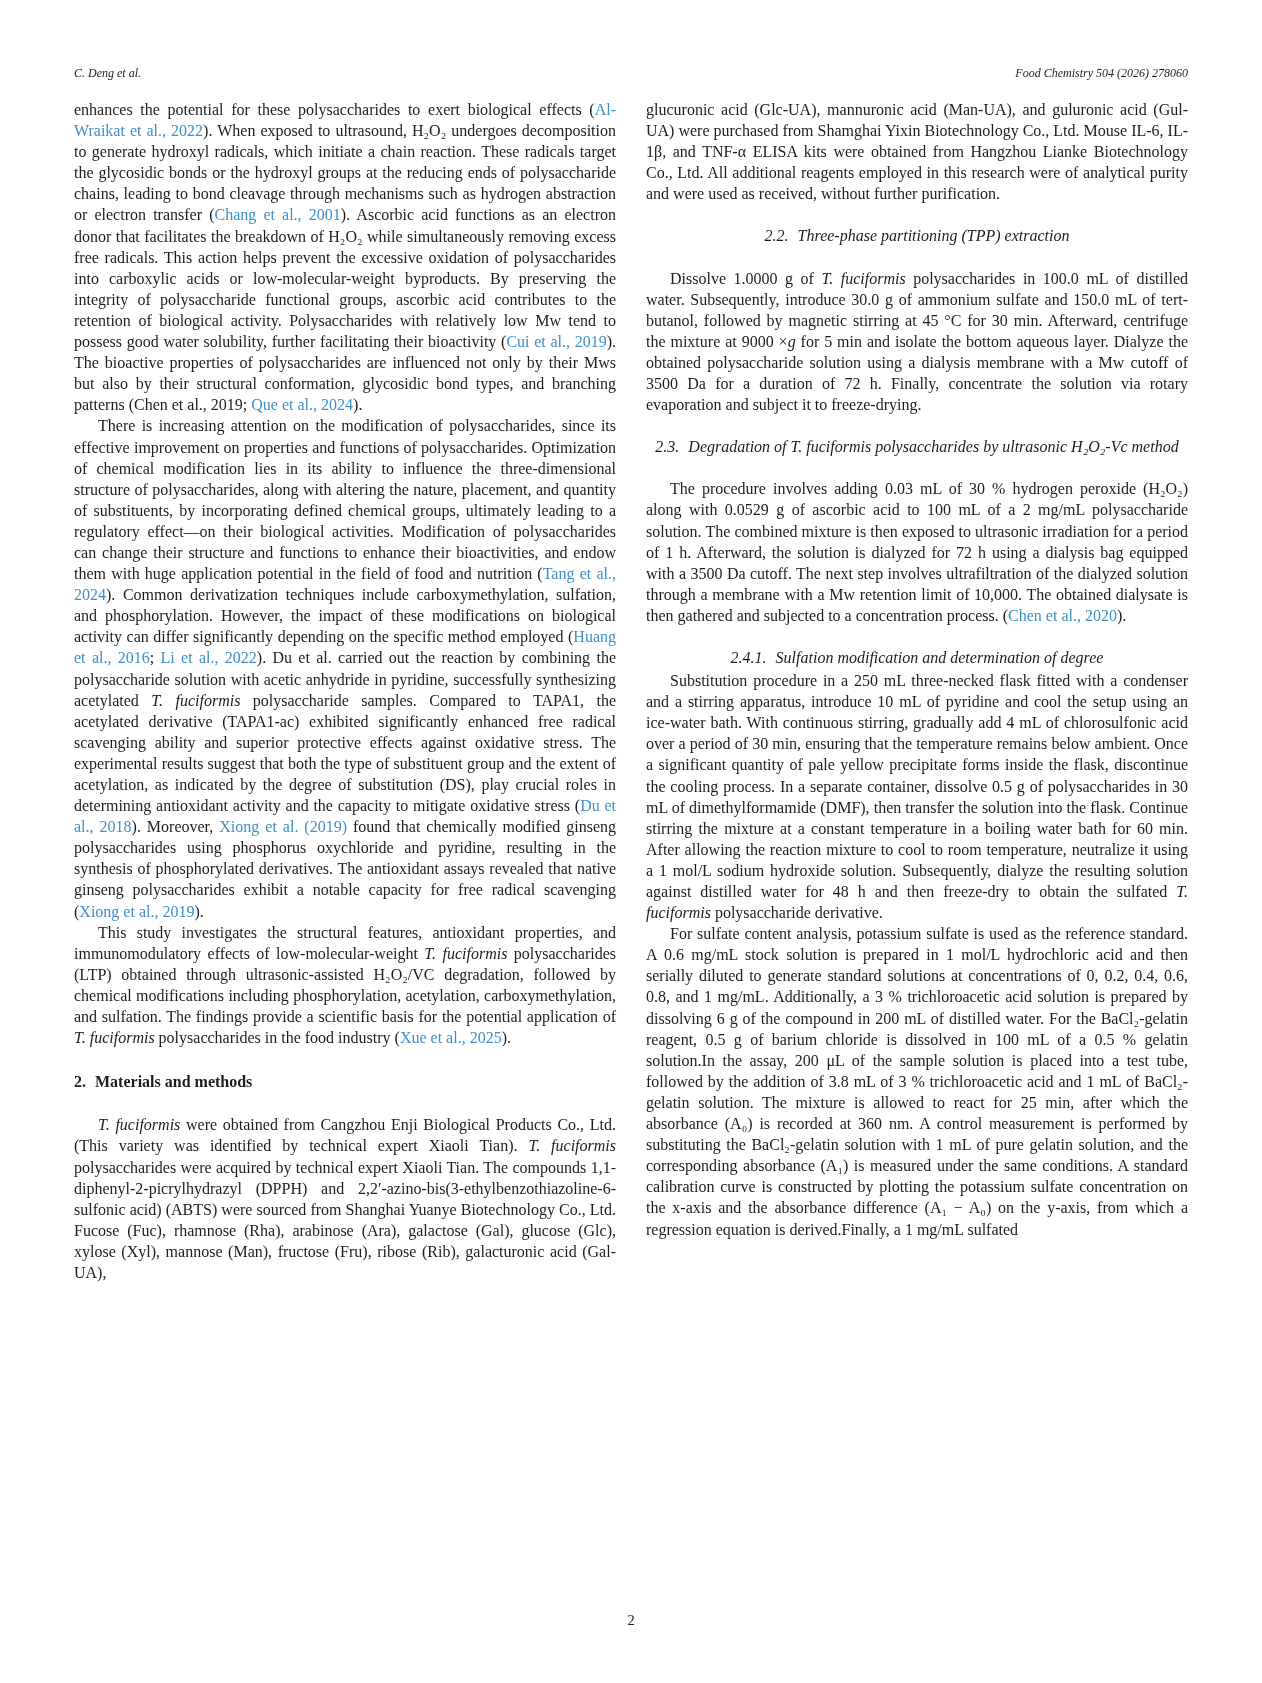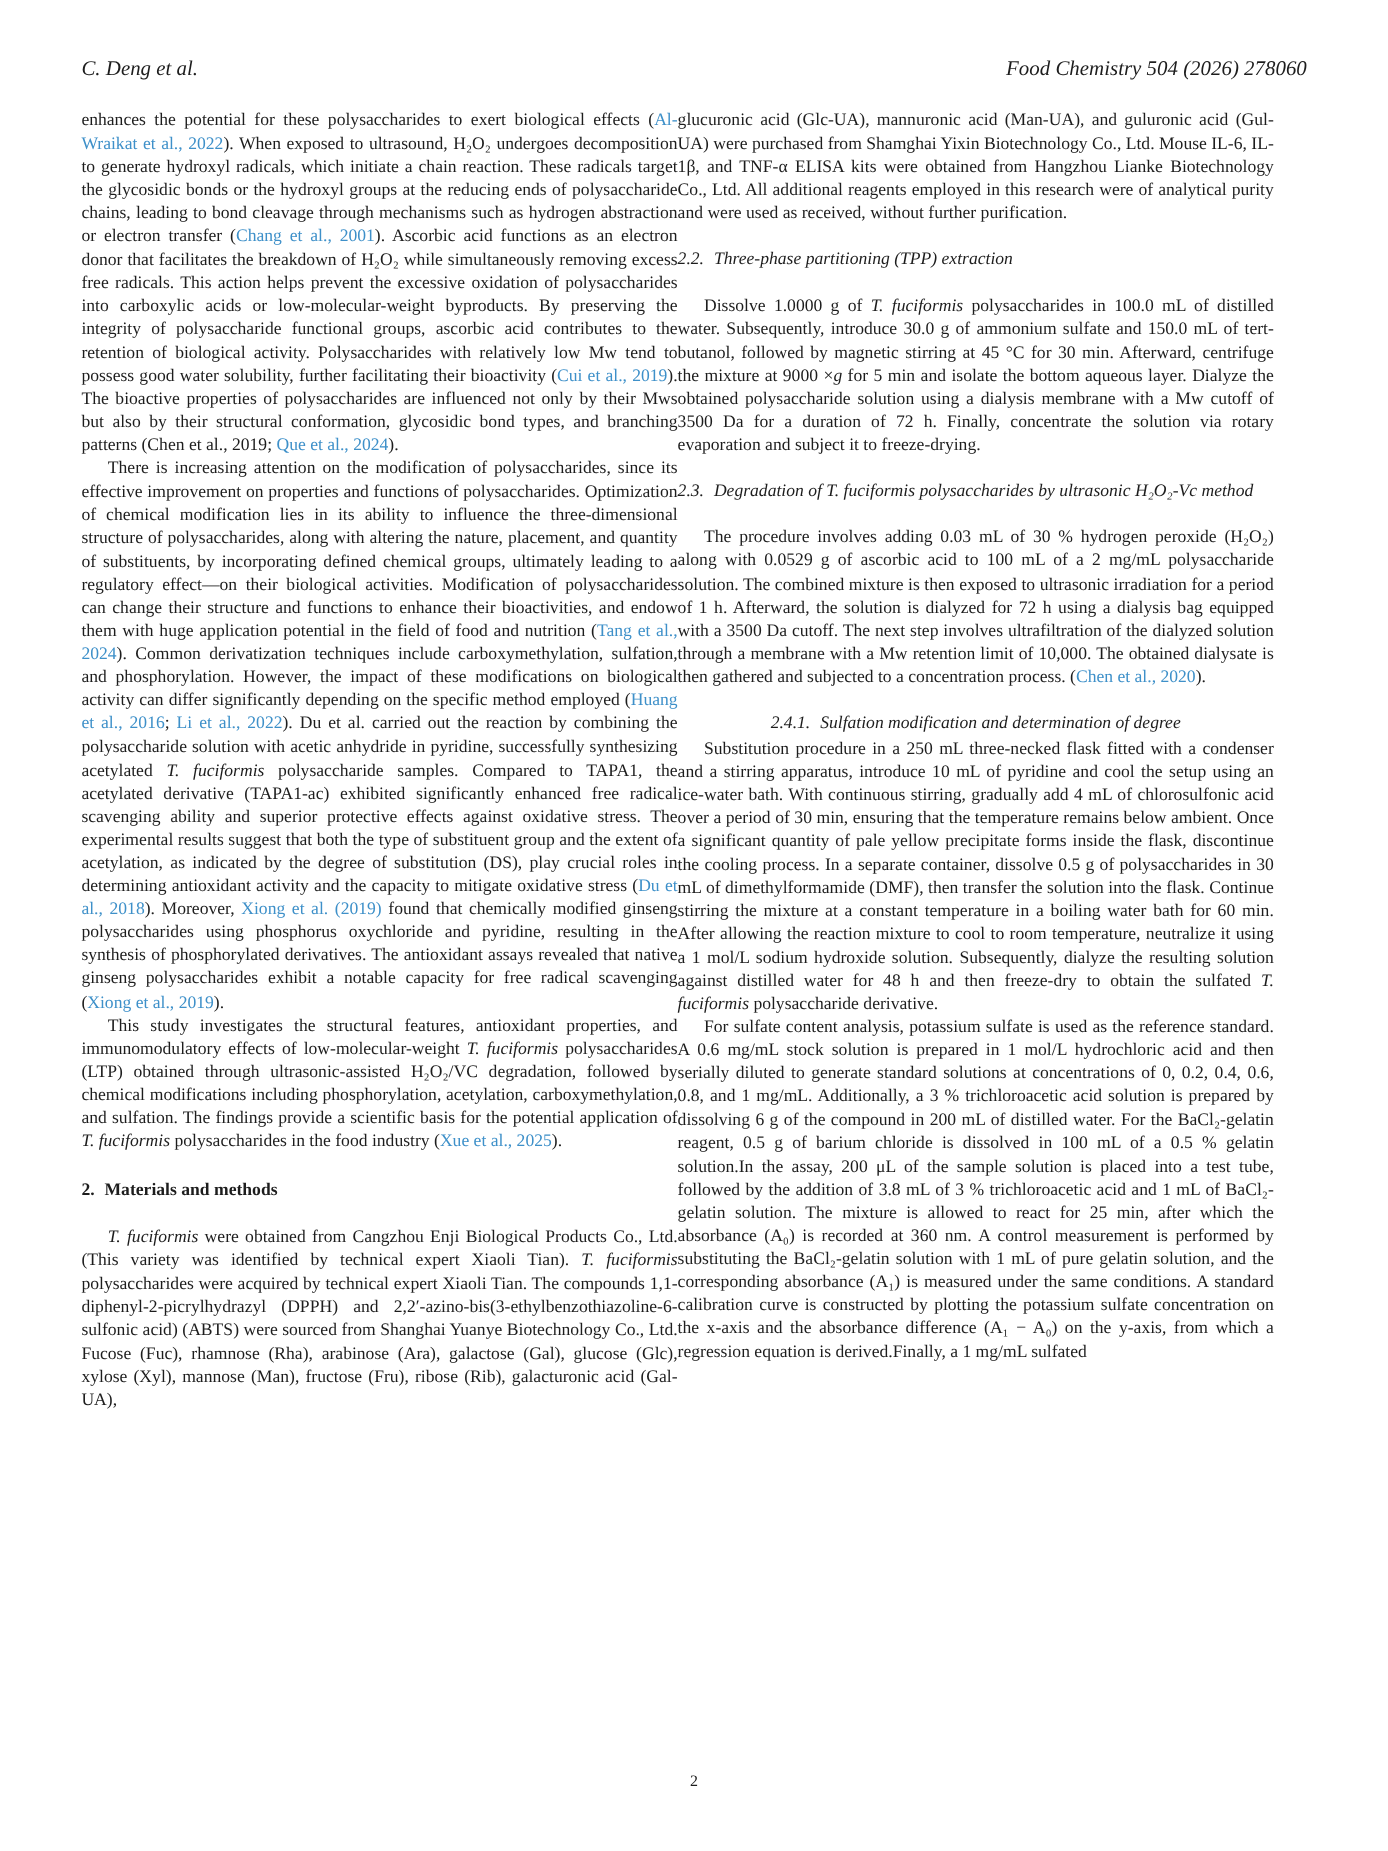--- a/index.html
+++ b/index.html
@@ -5,42 +5,42 @@
   html,body{margin:0;padding:0;background:#ffffff;}
   .page{
     position:relative;
     width:1262px;height:1683px;
     background:#ffffff;
     font-family:"Liberation Serif","DejaVu Serif",serif;
     color:var(--text-color,#1d1d1d);
     overflow:hidden;
   }
   .running-header{
-    position:absolute;top:52px;left:74px;width:1114px;
+    position:absolute;top:66px;left:74px;width:1114px;
     display:flex;justify-content:space-between;
-    font-style:italic;font-size:19px;color:var(--text-color,#1d1d1d);align-items:flex-end;
+    font-style:italic;font-size:12px;color:var(--text-color,#1d1d1d);align-items:flex-end;
   }
   .columns{
     position:absolute;top:99px;left:74px;width:1114px;
-    display:flex;
+    display:flex;gap:30px;
   }
   .col{
     width:542px;
     font-size:16px;line-height:21.1px;
     text-align:justify;
     hyphens:auto;-webkit-hyphens:auto;
     overflow-wrap:break-word;
   }
   .col p{margin:0;}
   .col p.indent{text-indent:24px;}
   .col h2,.col h3,.col h4{
     font-size:16px;text-align:left;font-weight:normal;text-indent:0;
   }
   .col h2{font-weight:bold;margin:23px 0 22px 0;}
-  .col h3{font-style:italic;margin:21px 0 21px 0;}
+  .col h3{font-style:italic;margin:21px 0 21px 0;text-align:center;}
   .col h4{font-style:italic;margin:21px 0 2px 0;text-align:center;}
   .hnum{margin-right:9px;}
   .cite{color:var(--link-color,#3e90c9);}
   .ital{font-style:italic;}
   .running-footer{
     position:absolute;top:1612px;left:0;width:1262px;
     text-align:center;font-size:14.5px;
   }
 </style>
 </head>

